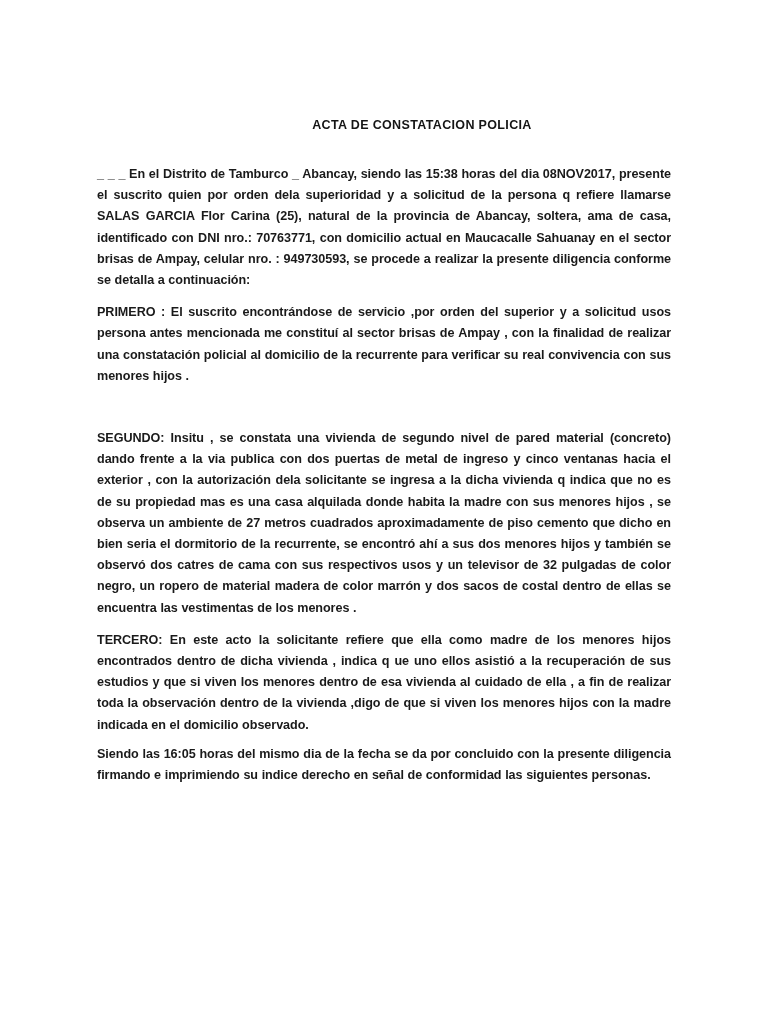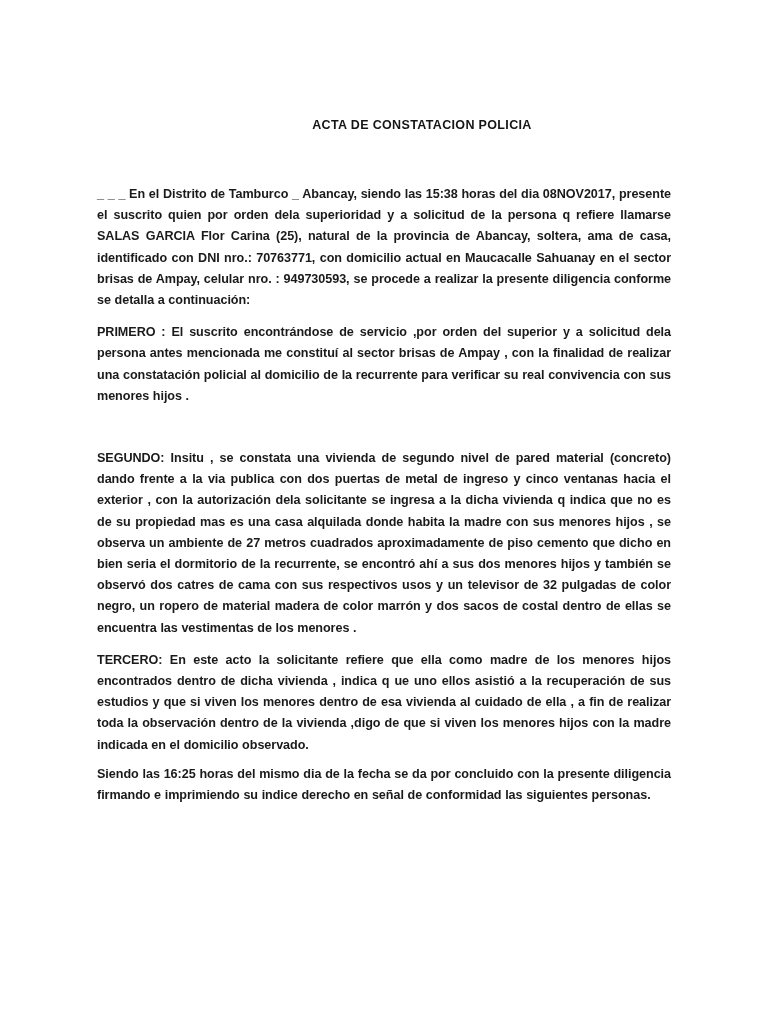--- a/index.html
+++ b/index.html
@@ -32,21 +32,21 @@
     text-align: center;
     font-size: 12.5px;
     font-weight: bold;
     letter-spacing: 0.35px;
     color: #151515;
     padding-left: 30px;
   }
 
   .body-block {
     position: absolute;
-    top: 184px;
+    top: 164px;
     left: 97px;
     width: 574px;
   }
 
   .para {
     font-size: 12.6px;
     font-weight: bold;
     line-height: 21.2px;
     text-align: justify;
     text-justify: inter-word;
@@ -77,23 +77,23 @@
 <body>
 
 <div class="page">
 
   <div class="doc-title">ACTA DE CONSTATACION POLICIA</div>
 
   <div class="body-block">
 
     <p class="para para-lead">_ _ _  En el Distrito de Tamburco _ Abancay, siendo las 15:38 horas del dia 08NOV2017,  presente el suscrito quien por orden dela superioridad y a solicitud de la persona q refiere llamarse   SALAS GARCIA Flor Carina (25), natural de la provincia de Abancay, soltera, ama de casa, identificado  con DNI nro.: 70763771, con domicilio actual en  Maucacalle Sahuanay  en el sector brisas de  Ampay, celular  nro. : 949730593, se   procede  a  realizar la presente diligencia conforme  se    detalla     a  continuación:</p>
 
-    <p class="para">PRIMERO : El suscrito encontrándose de servicio ,por orden del superior y a solicitud dela persona antes    mencionada   me  constituí   al sector   brisas de Ampay , con  la finalidad de   realizar   una  constatación     policial   al  domicilio  de  la  recurrente   para  verificar  su real   convivencia      con  sus menores hijos .</p>
+    <p class="para">PRIMERO : El suscrito encontrándose de servicio ,por orden del superior y a solicitud usos persona antes    mencionada   me  constituí   al sector   brisas de Ampay , con  la finalidad de   realizar   una  constatación     policial   al  domicilio  de  la  recurrente   para  verificar  su real   convivencia      con  sus menores hijos .</p>
 
     <p class="para para-segundo">SEGUNDO: Insitu , se constata una vivienda de segundo nivel de pared material (concreto)  dando frente a la via publica con dos puertas de metal de ingreso  y cinco ventanas hacia el exterior , con la autorización dela solicitante se ingresa a la dicha vivienda q indica que no es de su propiedad mas es  una casa alquilada donde habita la madre con sus menores hijos , se observa un ambiente de 27 metros cuadrados aproximadamente  de piso cemento que dicho en bien seria el dormitorio de la recurrente, se encontró ahí a sus dos menores hijos y también se observó dos catres de cama con  sus  respectivos  usos  y  un  televisor  de  32  pulgadas  de  color  negro,    un  ropero  de  material madera de color marrón  y dos sacos de costal dentro de ellas se encuentra las vestimentas de los menores .</p>
 
     <p class="para para-tercero">TERCERO:  En     este acto la   solicitante   refiere   que   ella     como   madre  de los   menores hijos encontrados   dentro   de dicha  vivienda , indica q  ue uno ellos asistió  a  la recuperación    de    sus estudios y  que si viven los menores dentro de esa vivienda al cuidado de ella , a fin de realizar toda la observación dentro de la vivienda ,digo  de que si viven los menores hijos con la madre indicada en el domicilio observado.</p>
 
-    <p class="para">Siendo las 16:25 horas del mismo dia de la fecha  se da por concluido con    la presente    diligencia firmando e imprimiendo su indice derecho en señal de conformidad las siguientes  personas.</p>
+    <p class="para">Siendo las 16:05 horas del mismo dia de la fecha  se da por concluido con    la presente    diligencia firmando e imprimiendo su indice derecho en señal de conformidad las siguientes  personas.</p>
 
   </div>
 
 </div>
 
 </body></html>

